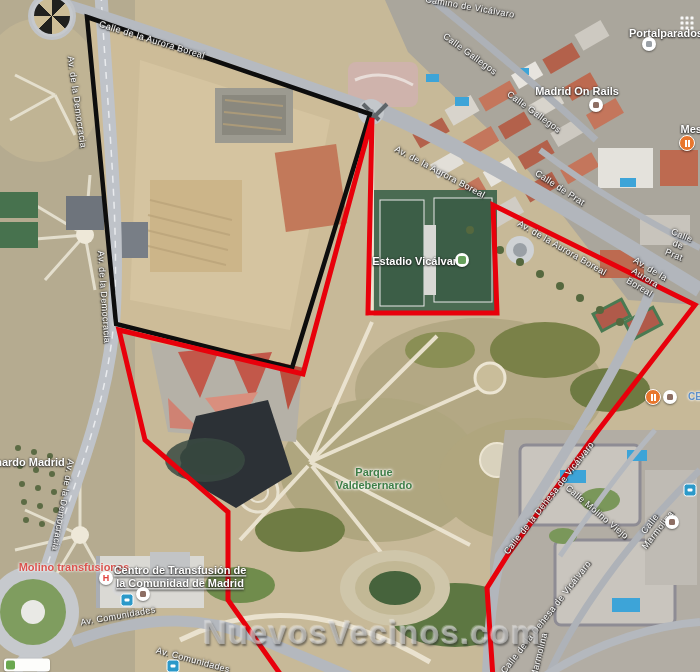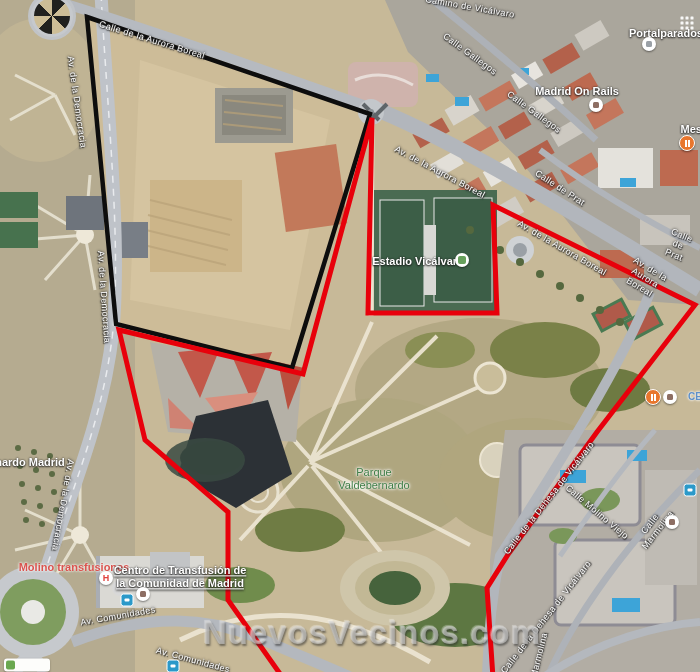--- a/index.html
+++ b/index.html
@@ -10,21 +10,21 @@
   
   .rb{position:absolute;left:31px;top:-5px;width:42px;height:42px;border-radius:50%;
       border:3px solid #c6c9cd;box-sizing:border-box;
       background:conic-gradient(#20201e 0 45deg,#cdbd96 45deg 90deg,#20201e 90deg 135deg,#cdbd96 135deg 180deg,#20201e 180deg 225deg,#cdbd96 225deg 270deg,#20201e 270deg 315deg,#cdbd96 315deg 360deg);}
   
   .map-label{position:absolute;white-space:pre-line;text-align:center;pointer-events:none;line-height:1.15;}
   .t-street{font-size:9px;color:#fdfdfd;letter-spacing:.4px;
             text-shadow:0 0 2px rgba(50,50,50,.95),0 0 3px rgba(50,50,50,.8),1px 1px 1px rgba(40,40,40,.9);}
   .t-place{font-size:11px;font-weight:bold;color:#fff;
            text-shadow:0 1px 2px rgba(25,25,25,.95),0 0 2px rgba(25,25,25,.9);}
-  .t-park{font-size:11px;font-weight:normal;color:#3e7d46;
+  .t-park{font-size:11px;font-weight:bold;color:#3e7d46;
           text-shadow:0 0 2px #fff,0 0 3px #fff,0 0 4px rgba(255,255,255,.8);}
   .t-medical{font-size:11px;font-weight:bold;color:#d9534e;
              text-shadow:0 0 2px #fff,0 0 3px rgba(255,255,255,.9);}
   .t-school{font-size:10px;font-weight:bold;color:#5d8fc9;text-shadow:0 0 2px #fff,0 0 3px #fff;}
   
   .marker{position:absolute;transform:translate(-50%,-50%);display:flex;align-items:center;justify-content:center;}
   .mk-store,.mk-hospital,.mk-stadium,.mk-restaurant{width:14px;height:14px;border-radius:50%;
       background:#fff;box-shadow:0 1px 2px rgba(0,0,0,.45);}
   .mk-store::after{content:"";width:6px;height:6px;border-radius:1.5px;background:var(--c,#8d6e63);}
   .mk-stadium::after{content:"";width:8px;height:8px;border-radius:2px;background:#67a05c;}

